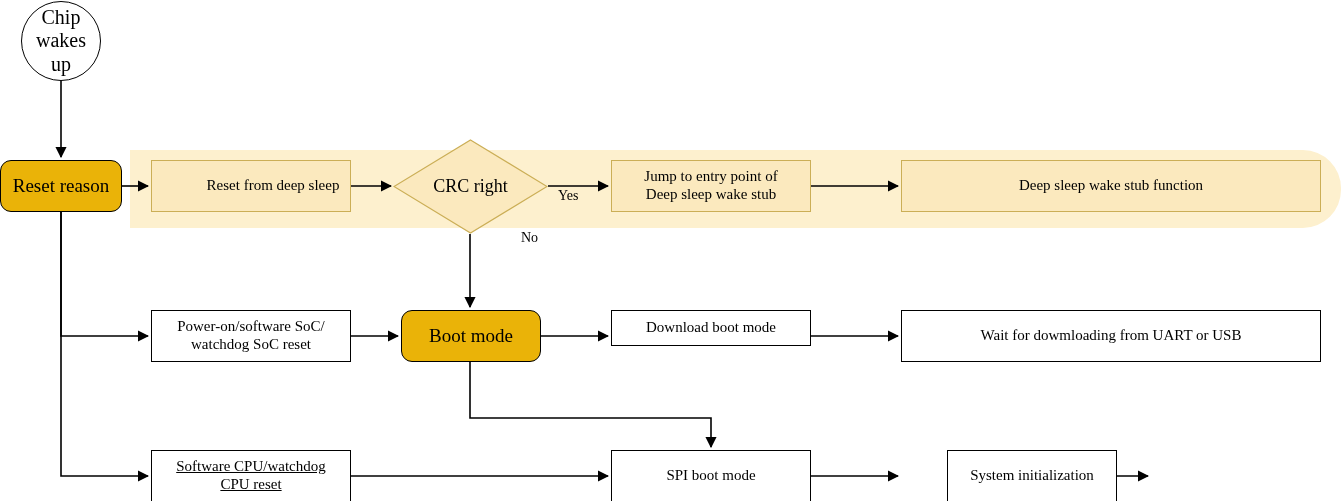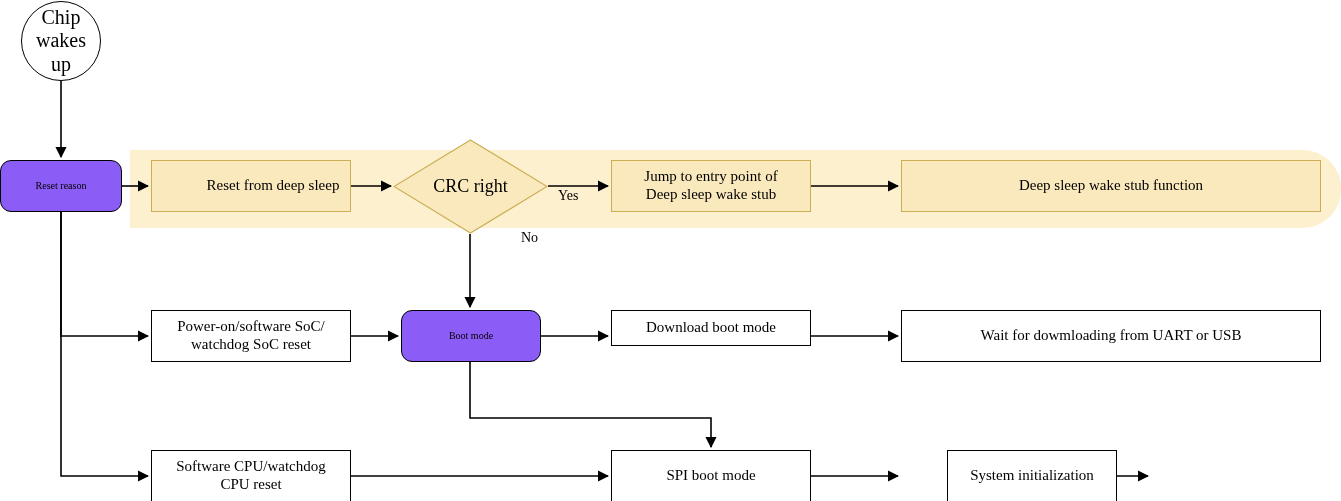--- a/index.html
+++ b/index.html
@@ -42,24 +42,24 @@
     background: #fdf0ce;
     border-top-right-radius: 38px;
     border-bottom-right-radius: 38px;
   }
   .rect-plain {
     background: #ffffff;
     border: 1px solid #000000;
     font-size: 15px;
   }
   .rect-round {
-    background: #8b5cf6;
+    background: #eab308;
     border: 1px solid #000000;
     border-radius: 11px;
-    font-size: 10px;
+    font-size: 19px;
   }
   .circle-node {
     background: #ffffff;
     border: 1px solid #000000;
     border-radius: 50%;
     font-size: 20px;
     flex-direction: column;
   }
   .rect-hl {
     background: #fbe9be;
@@ -147,21 +147,21 @@
 
   <div class="node rect-plain" style="left:151px; top:310px; width:200px; height:52px;">Power-on/software SoC/
 watchdog SoC reset</div>
 
   <div class="node rect-round" style="left:401px; top:310px; width:140px; height:52px;">Boot mode</div>
 
   <div class="node rect-plain" style="left:611px; top:310px; width:200px; height:36px;">Download boot mode</div>
 
   <div class="node rect-plain" style="left:901px; top:310px; width:420px; height:52px;">Wait for dowmloading from UART or USB</div>
 
-  <div class="node rect-plain" style="left:151px; top:450px; width:200px; height:52px;">Software CPU/watchdog
+  <div class="node rect-plain" style="left:151px; top:450px; width:200px; height:52px;text-decoration:underline;">Software CPU/watchdog
 CPU reset</div>
 
   <div class="node rect-plain" style="left:611px; top:450px; width:200px; height:52px;">SPI boot mode</div>
 
   <div class="node rect-plain" style="left:947px; top:450px; width:170px; height:52px;">System initialization</div>
 
 
   <div class="edge-label" style="left:558px; top:188px;">Yes</div>
 
   <div class="edge-label" style="left:477px; top:230px;margin-left:44px;">No</div>

